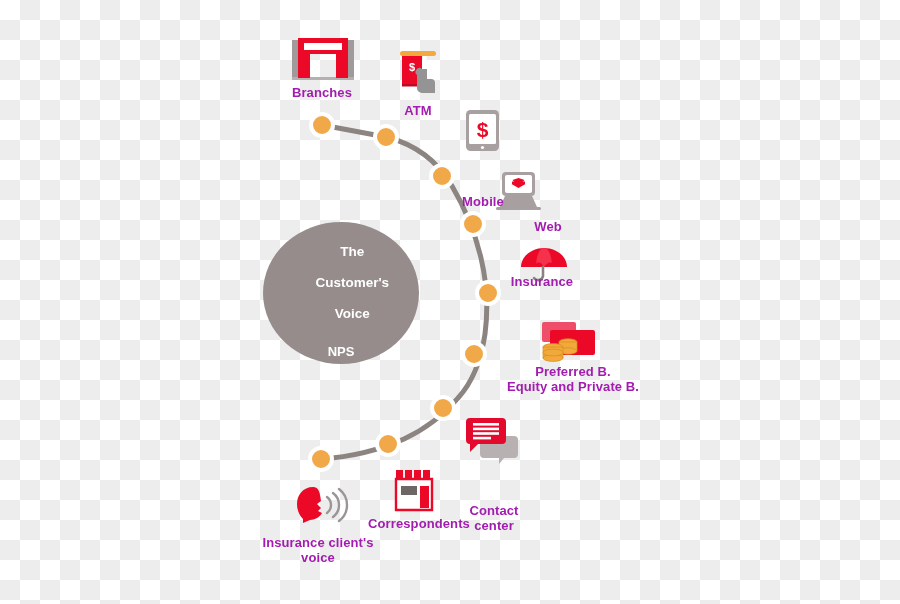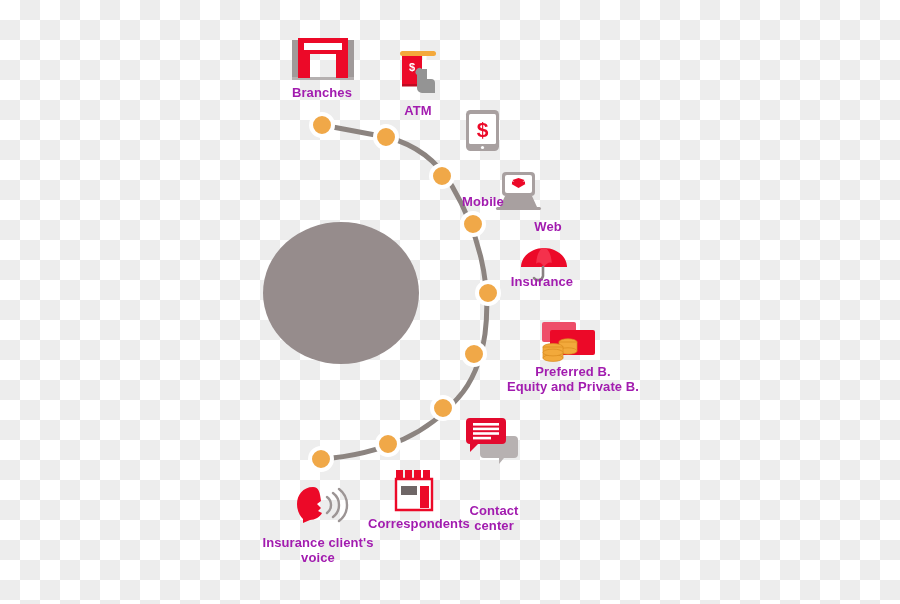--- a/index.html
+++ b/index.html
@@ -171,20 +171,28 @@
     <g transform="translate(297,487)">
       <path d="M16 0 C6 0 0 8 0 17 C0 24 3 29 6 32 L6 36 L13 33 C18 33 23 30 25 26 L21 24 L24 21 L20 17 L24 14 C23 6 22 0 16 0 Z" fill="#EC0928"></path>
       <g fill="none" stroke="#9C9595" stroke-width="2.4" stroke-linecap="round">
         <path d="M30 10 A10 10 0 0 1 30 26"></path>
         <path d="M36 6 A15 15 0 0 1 36 30"></path>
         <path d="M42 2 A20 20 0 0 1 42 34"></path>
       </g>
     </g>
   </svg>
 
+  <div class="hub-text">
+    <div class="hub-title">
+      <span>The</span><br>
+      <span>Customer's</span><br>
+      <span>Voice</span>
+    </div>
+    <div class="hub-sub">NPS</div>
+  </div>
 
   <div id="labels-layer">
       <div class="node-label" style="left: 322px; top: 85px;">Branches</div>
       <div class="node-label" style="left: 418px; top: 103px;">ATM</div>
       <div class="node-label" style="left: 483px; top: 154px; margin-top: 40px;">Mobile</div>
       <div class="node-label" style="left: 548px; top: 219px;">Web</div>
       <div class="node-label" style="left: 542px; top: 274px;">Insurance</div>
       <div class="node-label" style="left: 573px; top: 364px;">Preferred B.
 Equity and Private B.</div>
       <div class="node-label" style="left: 494px; top: 471px; margin-top: 32px;">Contact

